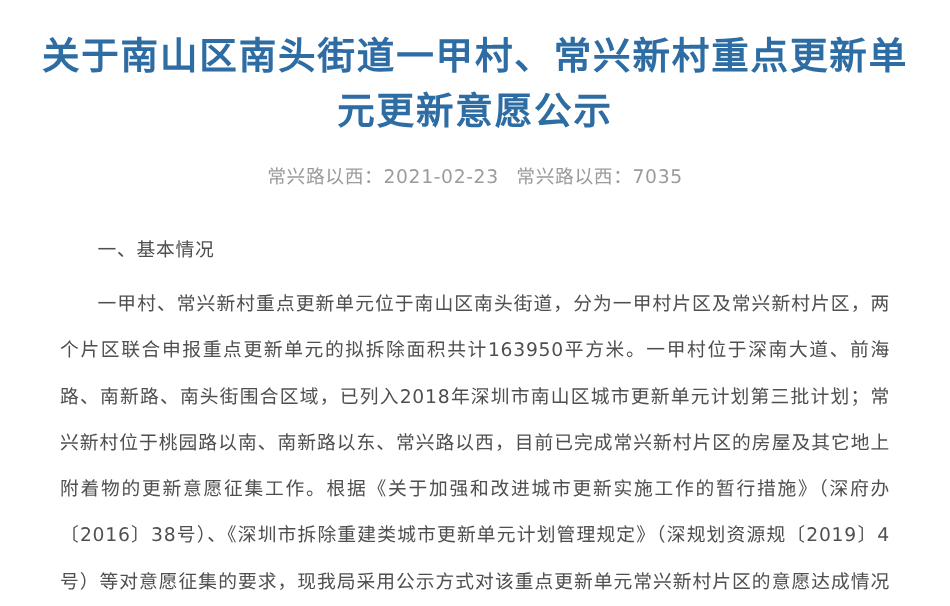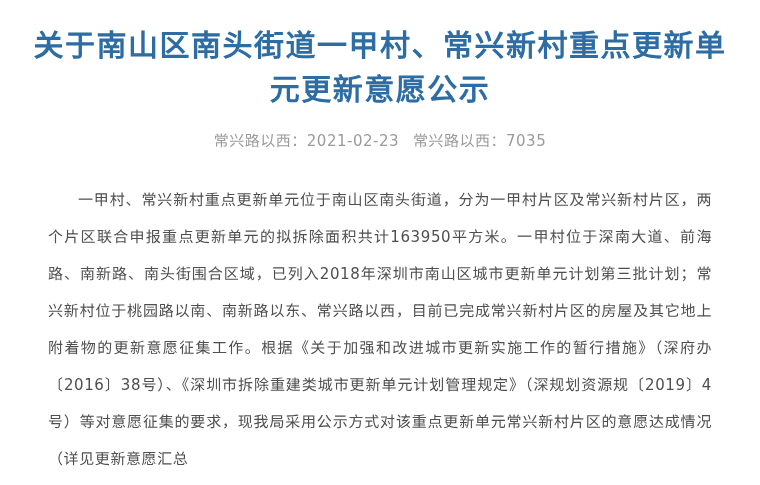--- a/index.html
+++ b/index.html
@@ -70,16 +70,17 @@
 
 <article class="page">
 
   <h1 class="page-title">关于南山区南头街道一甲村、常兴新村重点更新单元更新意愿公示</h1>
 
   <div class="publish-meta">
     <span class="date-group"><span>常兴路以西：</span><span>2021-02-23</span></span><span class="views-group"><span>常兴路以西：</span><span>7035</span></span>
   </div>
 
   <section class="article-body">
+    <h2 class="section-heading">一、基本情况</h2>
     <p class="body-paragraph">一甲村、常兴新村重点更新单元位于南山区南头街道，分为一甲村片区及常兴新村片区，两个片区联合申报重点更新单元的拟拆除面积共计163950平方米。一甲村位于深南大道、前海路、南新路、南头街围合区域，已列入2018年深圳市南山区城市更新单元计划第三批计划；常兴新村位于桃园路以南、南新路以东、常兴路以西，目前已完成常兴新村片区的房屋及其它地上附着物的更新意愿征集工作。根据《关于加强和改进城市更新实施工作的暂行措施》（深府办〔2016〕38号）、《深圳市拆除重建类城市更新单元计划管理规定》（深规划资源规〔2019〕4号）等对意愿征集的要求，现我局采用公示方式对该重点更新单元常兴新村片区的意愿达成情况（详见更新意愿汇总</p>
   </section>
 
 </article>
 
 </body></html>

